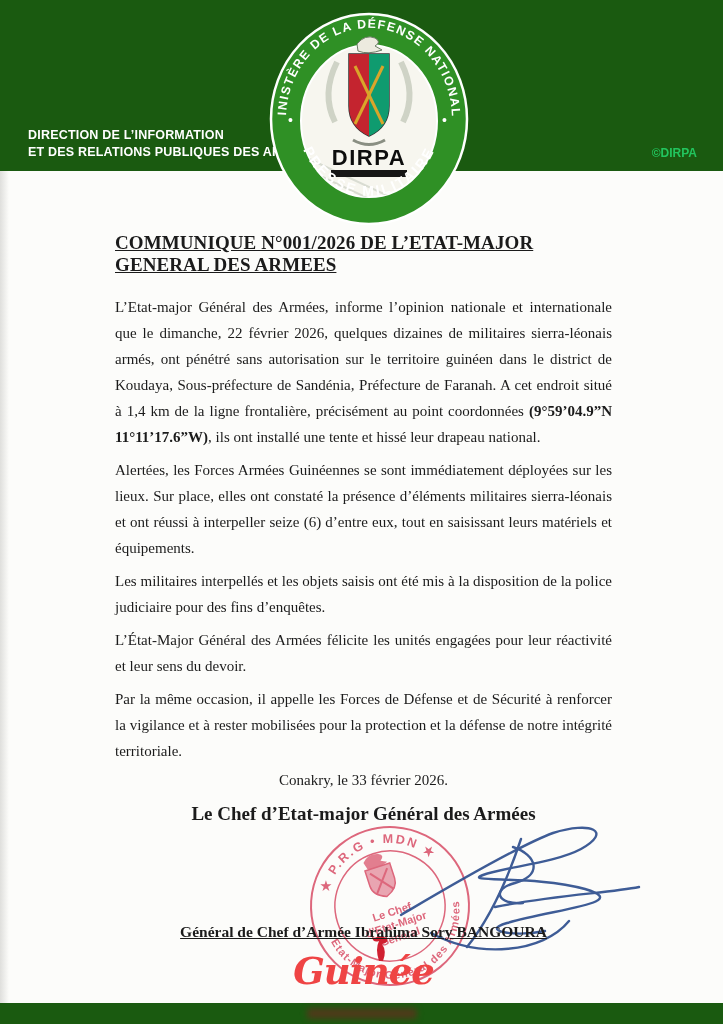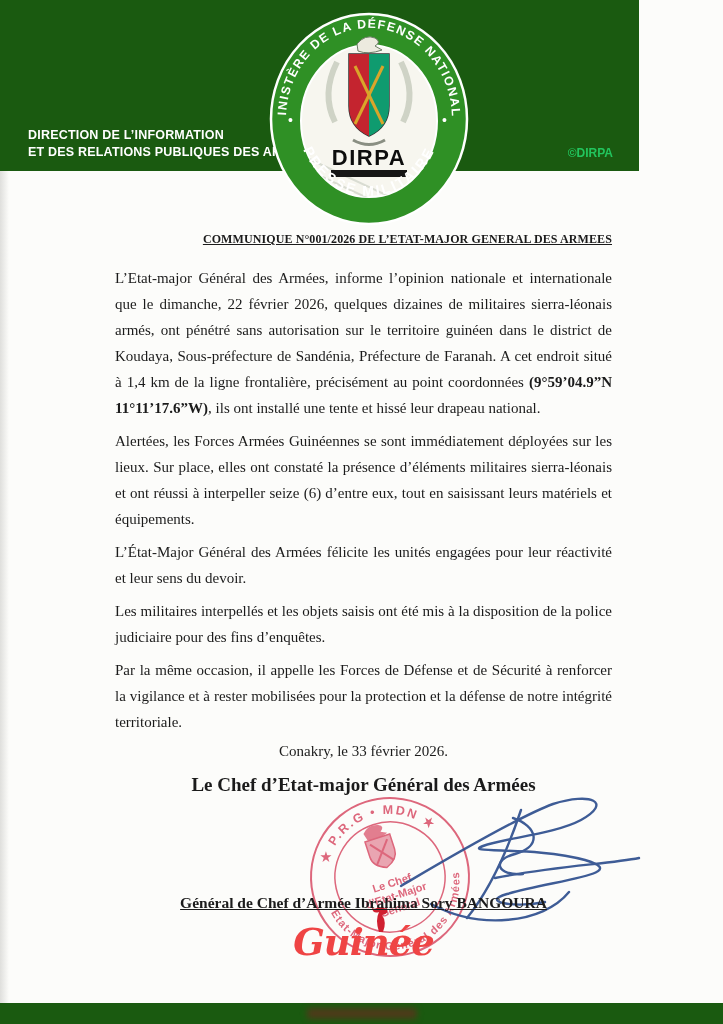--- a/index.html
+++ b/index.html
@@ -1,33 +1,33 @@
 <!DOCTYPE html>
 <html><head>
 <meta charset="utf-8">
 <style>
   html,body{margin:0;padding:0;background:#ffffff;}
   .page{position:relative;width:723px;height:1024px;background:#fcfcfa;overflow:hidden;
         font-family:"Liberation Serif",serif;color:#1b1b1b;}
   
-  .band-top{position:absolute;top:0;left:0;width:639px;height:171px;background:#1a5a10;}
+  .band-top{position:absolute;top:0;left:0;width:723px;height:171px;background:#1a5a10;}
   .dept{position:absolute;left:28px;top:127px;color:#ffffff;
         font-family:"Liberation Sans",sans-serif;font-weight:bold;
         font-size:12.5px;line-height:17px;letter-spacing:.2px;}
   .credit{position:absolute;right:26px;top:146px;color:#22c55e;
         font-family:"Liberation Sans",sans-serif;font-weight:bold;font-size:12px;}
   .seal{position:absolute;left:269px;top:12px;width:200px;height:214px;z-index:3;}
   .seal svg{display:block;width:200px;height:214px;}
   .seal text{font-family:"Liberation Sans",sans-serif;}
   
   .page-edge{position:absolute;left:0;top:171px;bottom:21px;width:9px;
         background:linear-gradient(90deg,rgba(90,90,85,.18),rgba(90,90,85,0));z-index:1;}
   
   .content{position:absolute;left:115px;top:0;width:497px;z-index:2;}
-  .title{margin:232px 0 18px 0;font-size:12px;font-weight:bold;text-align:right;
+  .title{margin:232px 0 18px 0;font-size:19px;font-weight:bold;text-align:left;
         text-decoration:underline;letter-spacing:.1px;}
   p.body{margin:0 0 7px 0;font-size:15px;line-height:26px;text-align:justify;}
   .date{margin:8px 0 0 0;font-size:15px;text-align:center;}
   .sig-title{margin:14px 0 0 0;font-size:19px;font-weight:bold;text-align:center;}
   .sign-area{position:relative;height:98px;}
   .stamp{position:absolute;left:190px;top:-4px;width:170px;height:170px;opacity:.88;z-index:0;}
   .stamp text{font-family:"Liberation Sans",sans-serif;}
   .signature{position:absolute;left:280px;top:-8px;width:250px;height:140px;z-index:1;}
   .sig-name{position:relative;z-index:2;margin:0;font-size:15.5px;font-weight:bold;
         text-align:center;text-decoration:underline;}
@@ -102,22 +102,22 @@
   </div>
 
   <div class="page-edge"></div>
 
   <div class="content">
     <h1 class="title">COMMUNIQUE N°001/2026 DE L’ETAT-MAJOR GENERAL DES ARMEES</h1>
 
     <p class="body"><span>L’Etat-major Général des Armées, informe l’opinion nationale et internationale que le dimanche, 22 février 2026, quelques dizaines de militaires sierra-léonais armés, ont pénétré sans autorisation sur le territoire guinéen dans le district de Koudaya, Sous-préfecture de Sandénia, Préfecture de Faranah. A cet endroit situé à 1,4 km de la ligne frontalière, précisément au point coordonnées </span><strong>(9°59’04.9”N 11°11’17.6”W)</strong><span>, ils ont installé une tente et hissé leur drapeau national.</span></p>
 
     <p class="body">Alertées, les Forces Armées Guinéennes se sont immédiatement déployées sur les lieux. Sur place, elles ont constaté la présence d’éléments militaires sierra-léonais et ont réussi à interpeller seize (6) d’entre eux, tout en saisissant leurs matériels et équipements.</p>
+    <p class="body">Les militaires interpellés et les objets saisis ont été mis à la disposition de la police judiciaire pour des fins d’enquêtes.</p>
     <p class="body">L’État-Major Général des Armées félicite les unités engagées pour leur réactivité et leur sens du devoir.</p>
-    <p class="body">Les militaires interpellés et les objets saisis ont été mis à la disposition de la police judiciaire pour des fins d’enquêtes.</p>
     <p class="body">Par la même occasion, il appelle les Forces de Défense et de Sécurité à renforcer la vigilance et à rester mobilisées pour la protection et la défense de notre intégrité territoriale.</p>
 
     <p class="date">Conakry, le 33 février 2026.</p>
     <p class="sig-title">Le Chef d’Etat-major Général des Armées</p>
 
     <div class="sign-area">
 
       <svg class="stamp" viewBox="0 0 170 170">
         <g transform="rotate(-18 85 85)">
           <defs>

